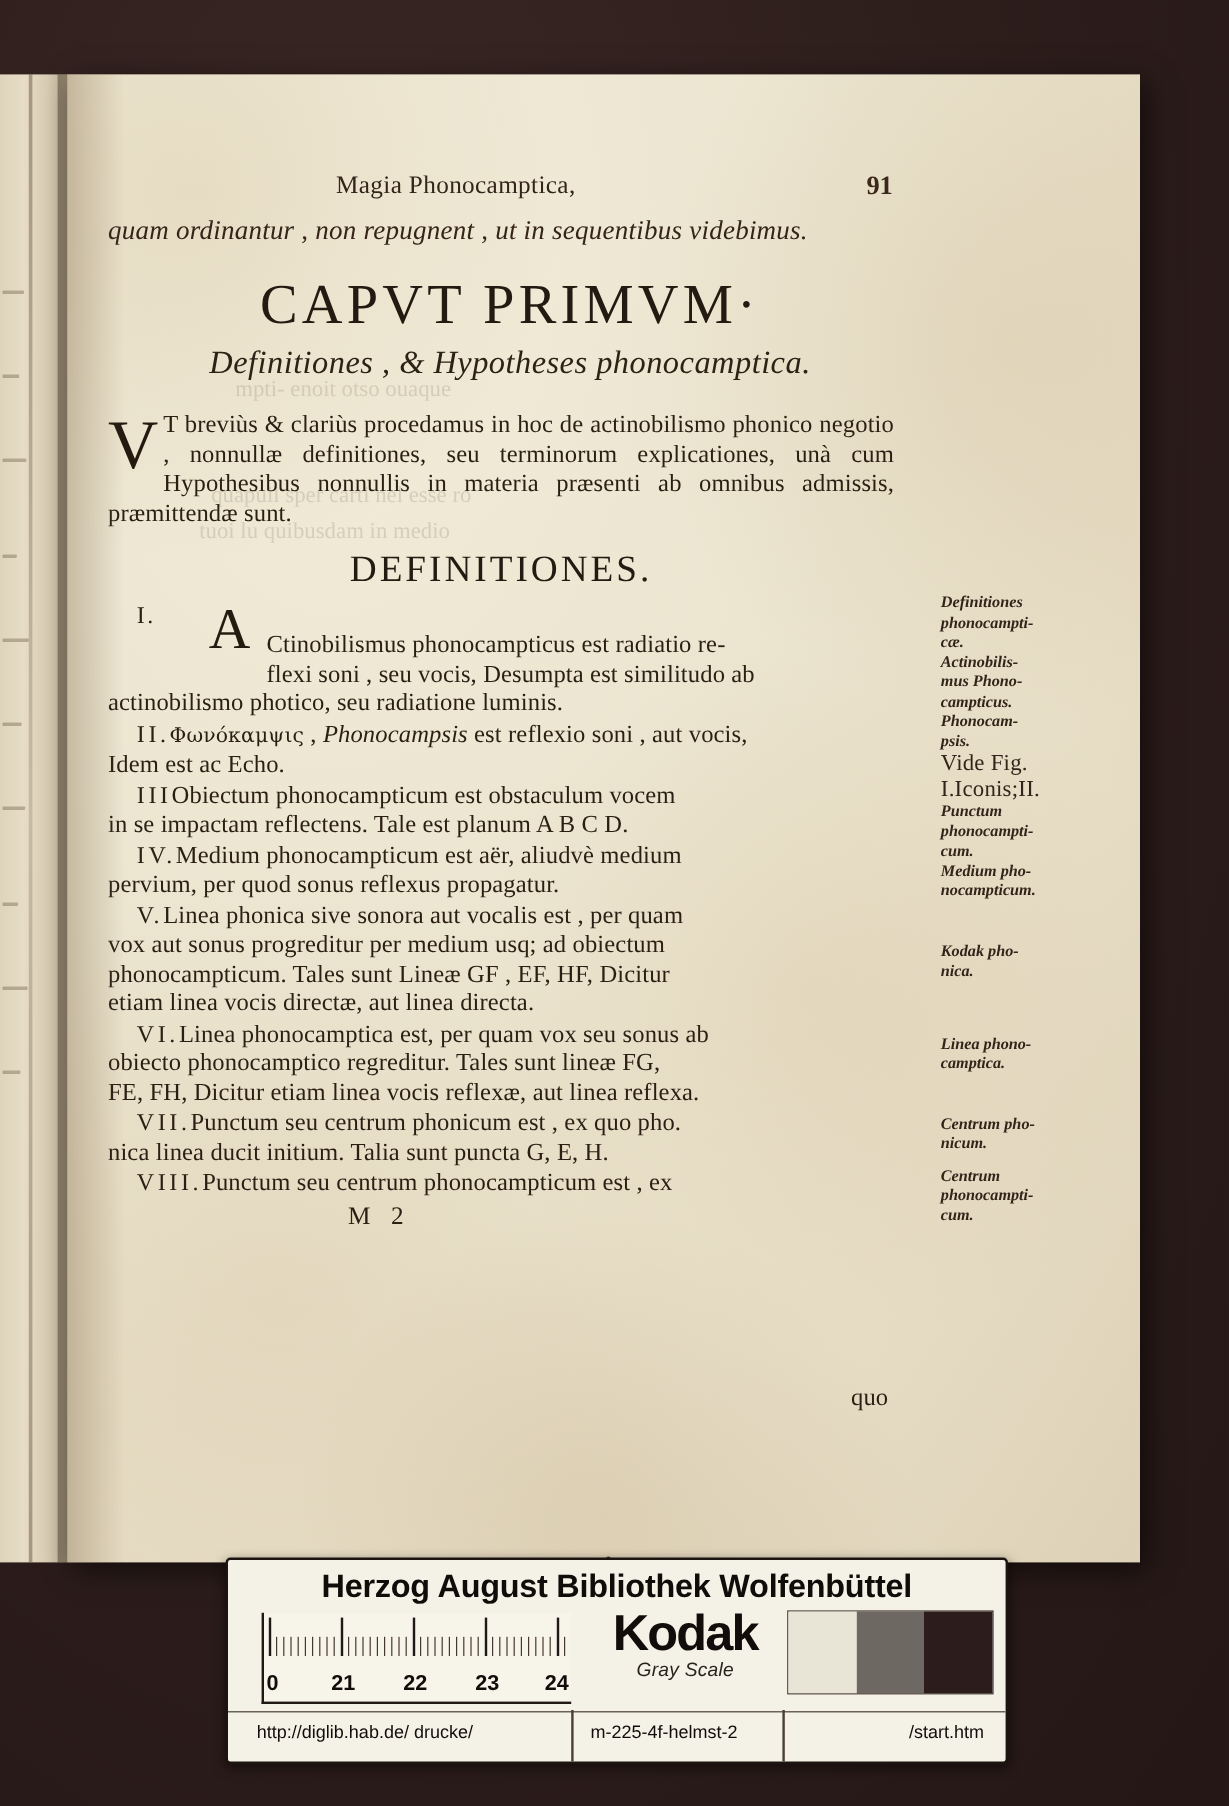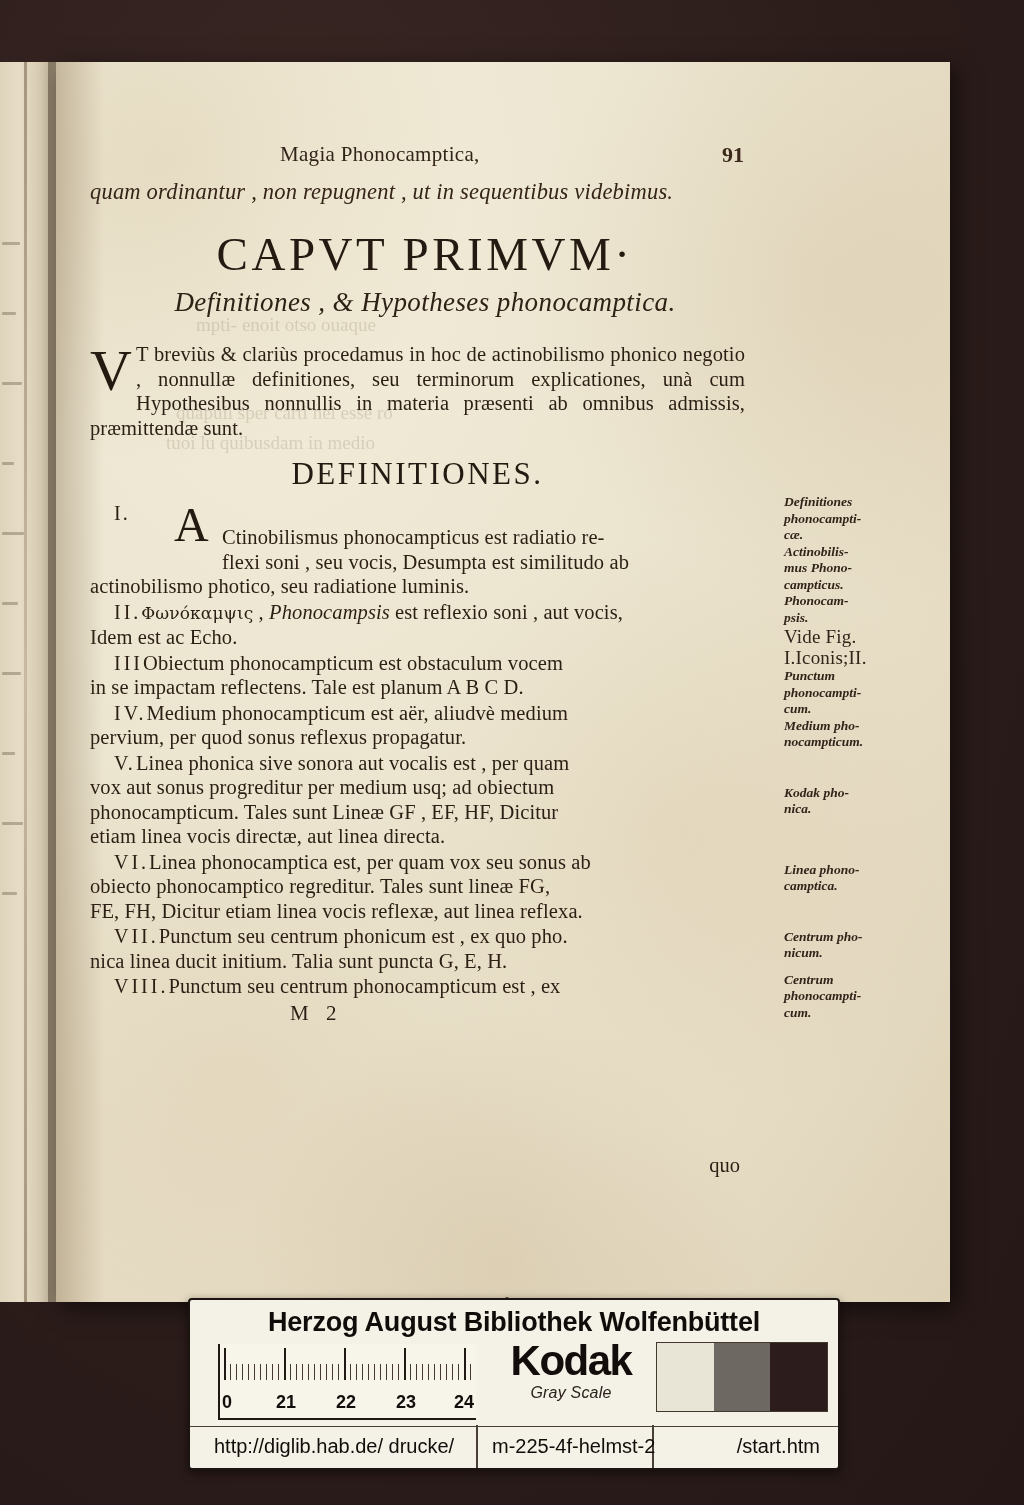--- a/index.html
+++ b/index.html
@@ -333,21 +333,21 @@
     width: 172px; height: 70px;
     display: flex;
     border: 1px solid #413830;
   }
   #patches div { flex: 1 1 0; }
 
   #card-bottom {
     position: relative;
     height: 44px;
     border-top: 1.5px solid #4a3f37;
-    font-size: 20px;
+    font-size: 15px;
     color: #120d0a;
   }
   #card-bottom .url-left { position: absolute; left: 24px; top: 8px; }
   #card-bottom .sig-mid  { position: absolute; left: 302px; top: 8px; }
   #card-bottom .url-right{ position: absolute; right: 18px; top: 8px; }
   #card-bottom .divider-a { position: absolute; left: 286px; top: -2px; width: 1.5px; height: 46px; background: #4a3f37; }
   #card-bottom .divider-b { position: absolute; left: 462px; top: -2px; width: 1.5px; height: 46px; background: #4a3f37; }
 
   
   .ghost {

